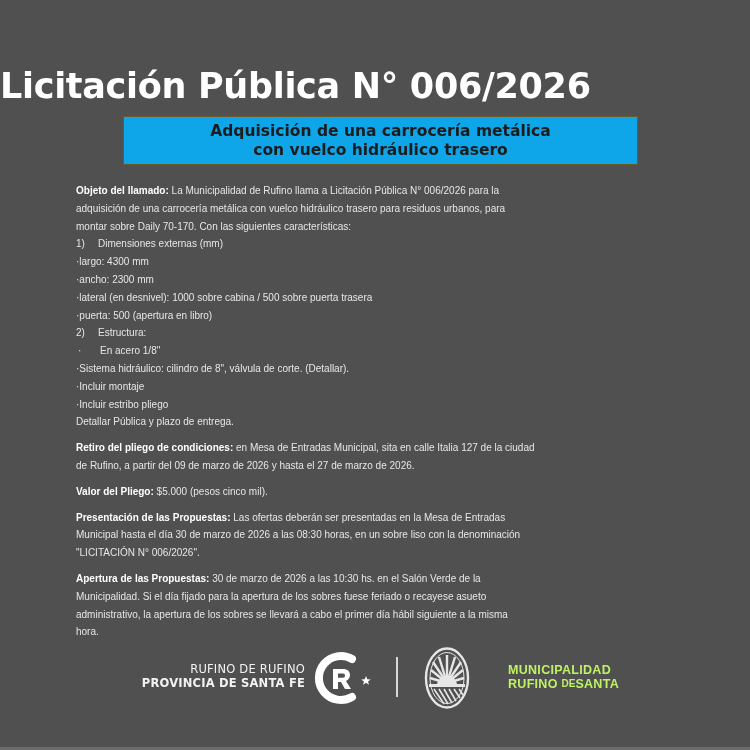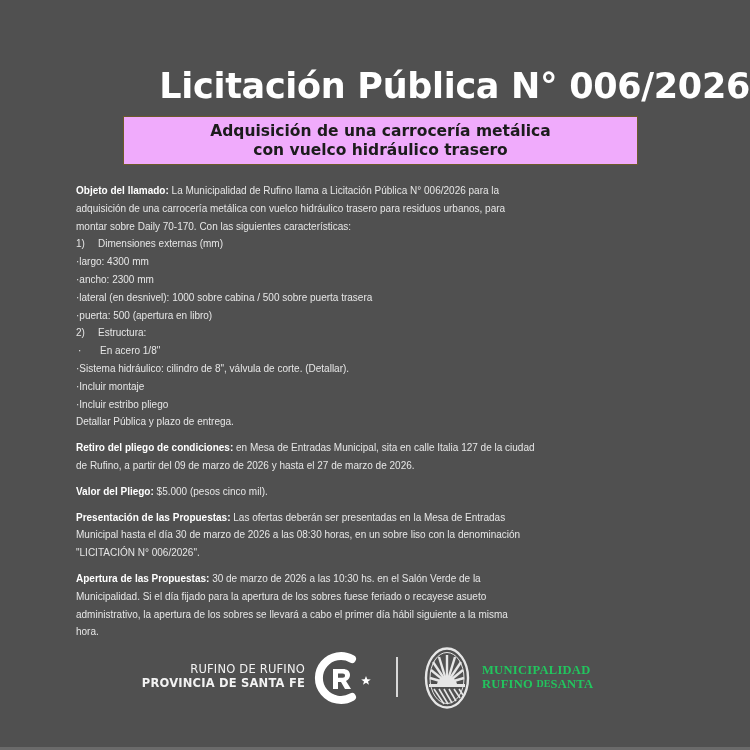--- a/index.html
+++ b/index.html
@@ -18,35 +18,35 @@
     .bottom-strip {
       position: absolute;
       left: 0; right: 0; bottom: 0;
       height: 3px;
       background: #6a6a6a;
     }
     .title {
       position: absolute;
       left: 0; right: 0;
       top: 66px;
-      text-align: right;
+      text-align: left;
       font-family: "DejaVu Sans", sans-serif;
       font-weight: bold;
       font-size: 35px;
       color: #ffffff;
       letter-spacing: -0.3px;
       margin: 0;
     }
     .banner {
       position: absolute;
       left: 124px;
       top: 117px;
       width: 513px;
       height: 47px;
-      background: #f0abfc;
+      background: #0ea5e9;
       box-shadow: 0 0 0 1px #6b5a2a;
       display: flex;
       flex-direction: column;
       align-items: center;
       justify-content: center;
       color: #1c1c1c;
       font-family: "DejaVu Sans", sans-serif;
       font-weight: bold;
       font-size: 15.5px;
       line-height: 19px;
@@ -105,27 +105,27 @@
     }
     .crest {
       position: absolute;
       left: 424px;
       top: 3px;
       width: 46px;
       height: 64px;
     }
     .footer-right-text {
       position: absolute;
-      left: 482px;
+      left: 508px;
       top: 20px;
-      font-family: Liberation Serif, serif;
+      font-family: Liberation Sans, sans-serif;
       font-weight: bold;
       font-size: 12.5px;
       line-height: 14px;
-      color: #22c55e;
+      color: #bef264;
       letter-spacing: 0.3px;
     }
     .footer-right-text .l1, .footer-right-text .l2 { display: block; }
     .footer-right-text .small { font-size: 10px; vertical-align: 1px; letter-spacing: 0; }
   </style>
 </head>
 <body>
 
 <h1 class="title">Licitación Pública N° 006/2026</h1>
 

